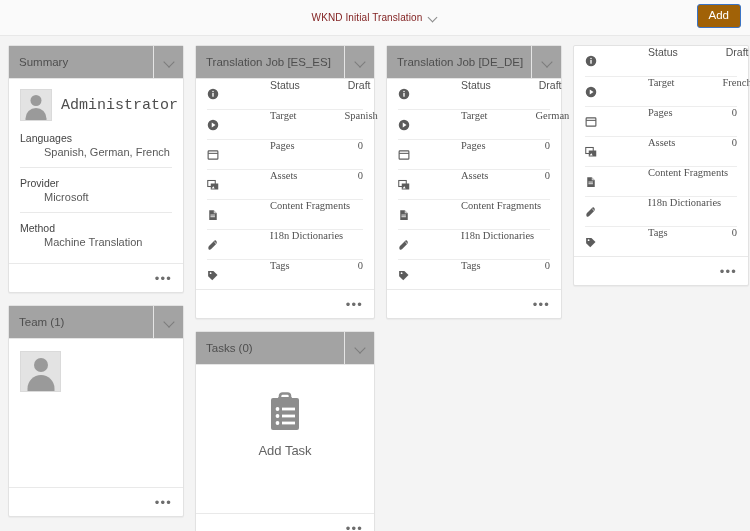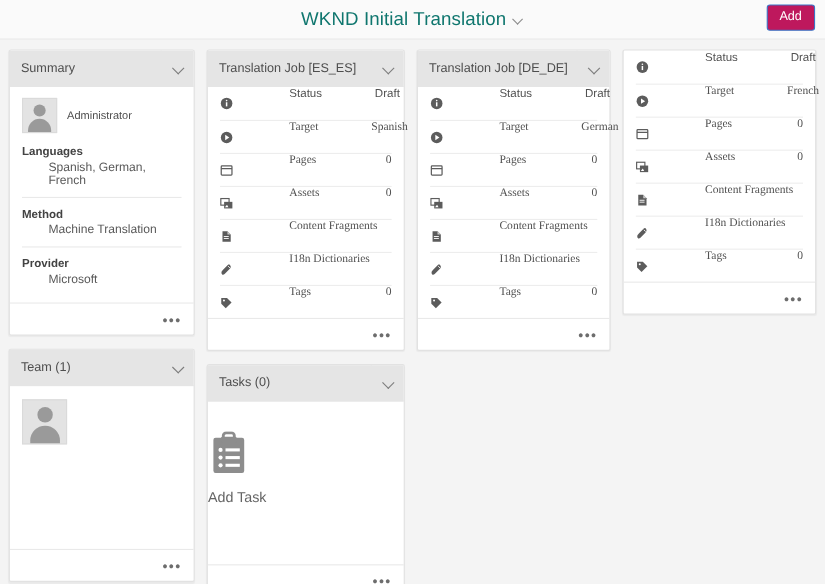--- a/index.html
+++ b/index.html
@@ -22,43 +22,43 @@
     align-items: center;
     justify-content: center;
   }
   .topbar-title-wrap {
     display: flex;
     align-items: center;
     gap: 7px;
     cursor: pointer;
   }
   .topbar-title {
-    font-size: 17px;
-    color: #0f766e;
+    font-size: 10px;
+    color: #7f1d1d;
     letter-spacing: .1px;
   }
   .chev-sm {
     width: 9px; height: 9px;
     position: relative;
     display: inline-block;
   }
   .chev-sm::after {
     content: "";
     position: absolute;
     left: 0; top: 1px;
     width: 6px; height: 6px;
     border-right: 1.3px solid #8a8a8a;
     border-bottom: 1.3px solid #8a8a8a;
     transform: rotate(45deg);
   }
   .add-btn {
     position: absolute;
     right: 9px;
     top: 4px;
-    background: #be185d;
+    background: #a16207;
     color: #fff;
     border: 1px solid #3b74c6;
     border-radius: 3px;
     font-size: 11.5px;
     font-family: "Liberation Sans", sans-serif;
     padding: 5px 11px;
     cursor: pointer;
     line-height: 1;
   }
 
@@ -78,21 +78,21 @@
   .card {
     background: #fff;
     border: 1px solid #e2e2e2;
     border-radius: 2px;
     box-shadow: 0 1px 1px rgba(0,0,0,.045);
     display: flex;
     flex-direction: column;
   }
   .card-head {
     height: 33px;
-    background: #e5e5e5;
+    background: #a3a3a3;
     border-bottom: 1px solid #e5e5e5;
     display: flex;
     align-items: stretch;
   }
   .card-title {
     flex: 1;
     display: flex;
     align-items: center;
     padding-left: 10px;
     font-size: 11.5px;
@@ -167,27 +167,27 @@
     width: 21px; height: 16px;
     border-radius: 11px 11px 0 0;
     background: #9a9a9a;
   }
   .avatar-lg {
     width: 41px; height: 41px;
   }
   .avatar-lg::before { width: 14px; height: 14px; top: 6px; }
   .avatar-lg::after  { width: 27px; height: 20px; top: 23px; border-radius: 14px 14px 0 0; }
 
-  .user-name { font-size: 10px; color: #4e4e4e; }
+  .user-name { font-size: 15px; color: #4e4e4e; font-family: Liberation Mono, monospace; }
   .meta-block { padding: 0 0 9px 0; }
   .meta-block + .meta-block {
     border-top: 1px solid #e9e9e9;
     padding-top: 9px;
   }
-  .meta-label { font-size: 10.5px; font-weight: bold; color: #434343; margin-bottom: 2px; }
+  .meta-label { font-size: 10.5px; font-weight: normal; color: #434343; margin-bottom: 2px; }
   .meta-value { font-size: 11px; color: #595959; margin-left: 24px; }
 
   
   .team-body { padding: 12px 11px; min-height: 148px; }
 
   
   .rows { padding: 0 11px; }
   .row {
     display: flex;
     height: 30px;
@@ -214,20 +214,21 @@
     color: #515151;
     padding-left: 4px;
     white-space: nowrap;
   }
 
   
   .tasks-body {
     height: 148px;
     display: flex;
     flex-direction: column;
+    align-items: center;
     justify-content: flex-start;
     padding-top: 27px;
     cursor: pointer;
   }
   .add-task-label {
     margin-top: 7px;
     font-size: 13px;
     color: #646464;
   }
 </style>
@@ -256,26 +257,26 @@
       <div class="card-body summary-body">
         <div class="user-row">
           <div class="avatar"></div>
           <span class="user-name">Administrator</span>
         </div>
         <div class="meta-block">
           <div class="meta-label">Languages</div>
           <div class="meta-value">Spanish, German, French</div>
         </div>
         <div class="meta-block">
+          <div class="meta-label">Provider</div>
+          <div class="meta-value">Microsoft</div>
+        </div>
+        <div class="meta-block">
           <div class="meta-label">Method</div>
           <div class="meta-value">Machine Translation</div>
-        </div>
-        <div class="meta-block">
-          <div class="meta-label">Provider</div>
-          <div class="meta-value">Microsoft</div>
         </div>
       </div>
       <div class="card-foot">
         <span class="dots">•••</span>
       </div>
     </div>
 
     <div class="card">
       <div class="card-head">
         <div class="card-title">Team (1)</div>

